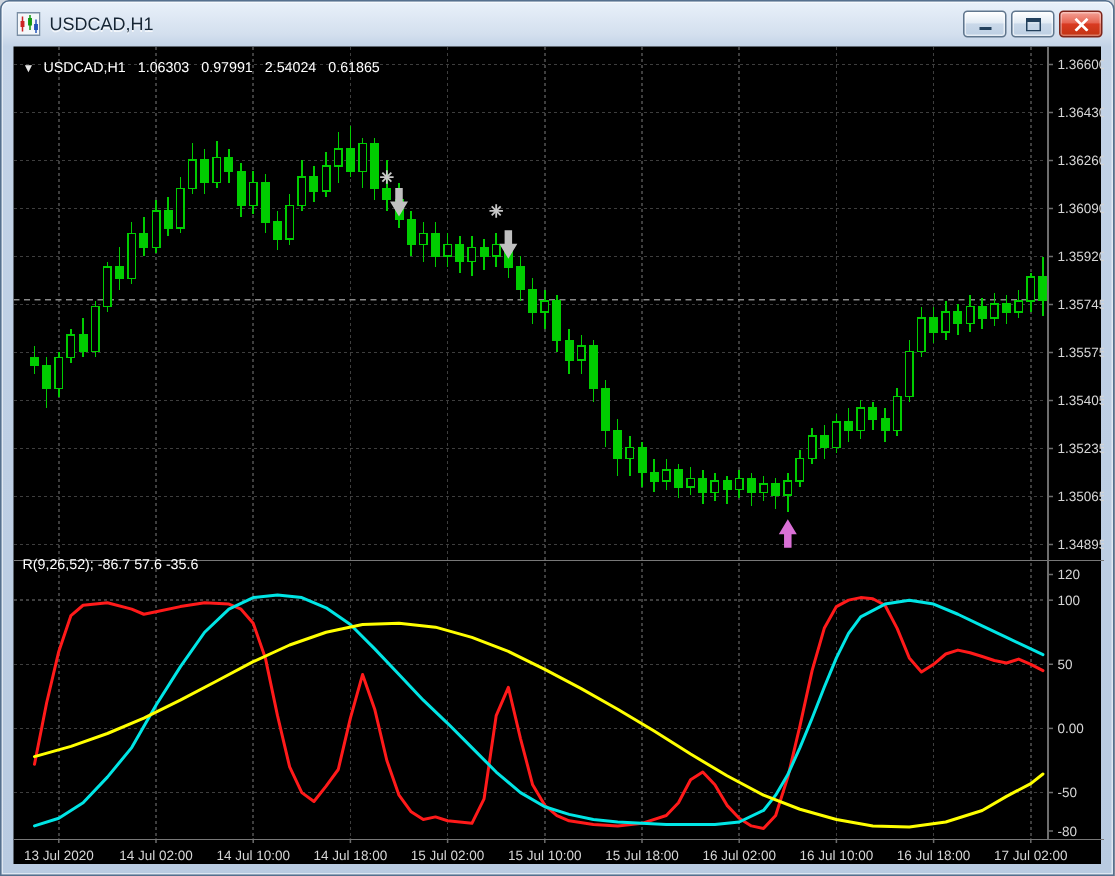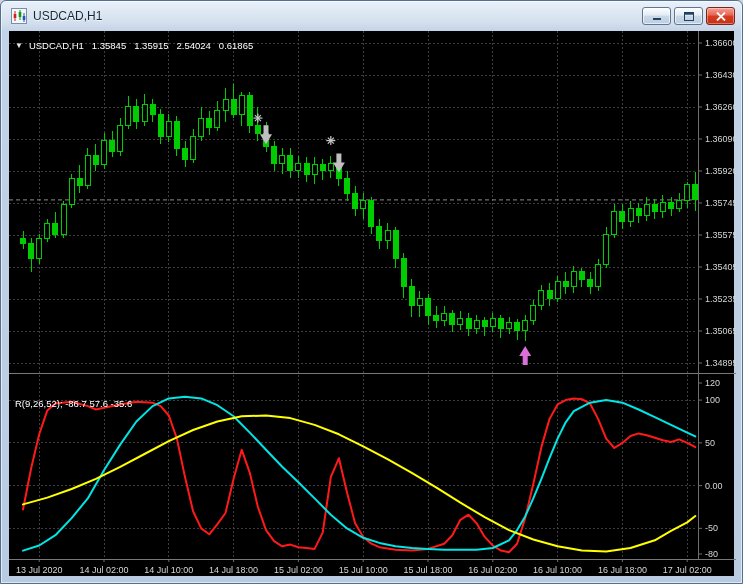--- a/index.html
+++ b/index.html
@@ -10,21 +10,21 @@
   .titlebar{position:absolute;top:0;left:0;right:0;height:30px;display:flex;align-items:center;padding:0 7px;border-radius:6px 6px 0 0}
   .app-icon{width:16px;height:16px;margin:0 6px 0 3px;flex:0 0 auto}
   .title{font-size:12px;color:#172635;text-shadow:0 1px 0 rgba(255,255,255,.7)}
   .win-buttons{margin-left:auto;display:flex;gap:3px;align-items:center}
   .win-btn{width:29px;height:18px;border:1px solid #60768d;border-radius:3px;display:flex;align-items:center;justify-content:center;
     background:linear-gradient(#ffffff,#e2ebf4 45%,#c9d8e9 50%,#bdcfe3);box-shadow:inset 0 0 0 1px rgba(255,255,255,.6)}
   .win-btn.close{background:linear-gradient(#f4a297,#e66552 45%,#d93b22 50%,#c23312);border-color:#7c241a;box-shadow:inset 0 0 0 1px rgba(255,255,255,.35)}
   .chart-black{position:absolute;top:30px;left:8px;right:8px;bottom:7px;background:#000}
   .info-line{position:absolute;left:6px;top:9px;display:flex;align-items:center;gap:8px;color:#ffffff;font-size:9.5px;white-space:nowrap}
   .info-line .oct{font-size:8px;color:#e8e8e8;margin-right:-2px}
-  .indicator-label{position:absolute;left:6px;top:367px;color:#ffffff;font-size:9.5px;white-space:nowrap}
+  .indicator-label{position:absolute;left:6px;top:340px;color:#ffffff;font-size:9.5px;white-space:nowrap}
   svg text{font-family:"Liberation Sans",sans-serif}
   .axlab{fill:#d6d6d6;font-size:9px}
   .grid{stroke:#3e3e3e;stroke-dasharray:2 2;stroke-width:1}
 </style>
 </head>
 <body>
 
 <div class="window">
 
   <div class="titlebar">
@@ -346,22 +346,22 @@
           <text x="696" y="414.85" class="axlab">50</text>
           <text x="696" y="457.6" class="axlab">0.00</text>
           <text x="696" y="500.35" class="axlab">-50</text>
           <text x="696" y="526" class="axlab">-80</text>
         </g>
       </svg>
 
     <div class="info-line">
       <span class="oct">▼</span>
       <span>USDCAD,H1</span>
-      <span>1.35845</span>
-      <span>1.35915</span>
+      <span>1.06303</span>
+      <span>0.97991</span>
       <span>2.54024</span>
       <span>0.61865</span>
     </div>
 
     <div class="indicator-label">R(9,26,52); -86.7 57.6 -35.6</div>
   </div>
 
 </div>
 
 </body></html>

